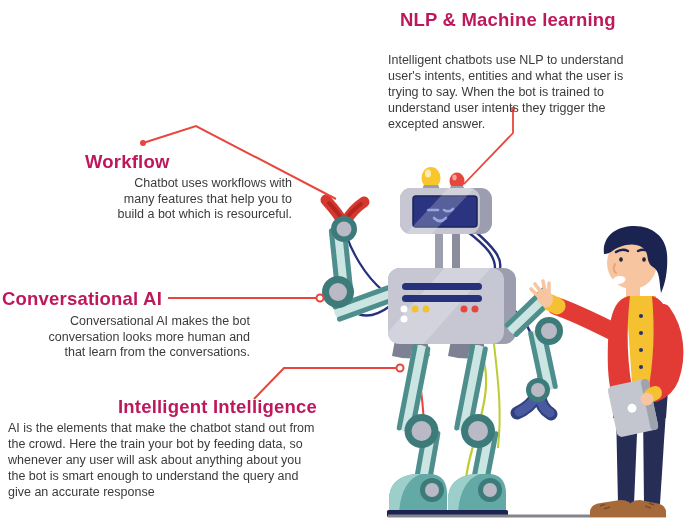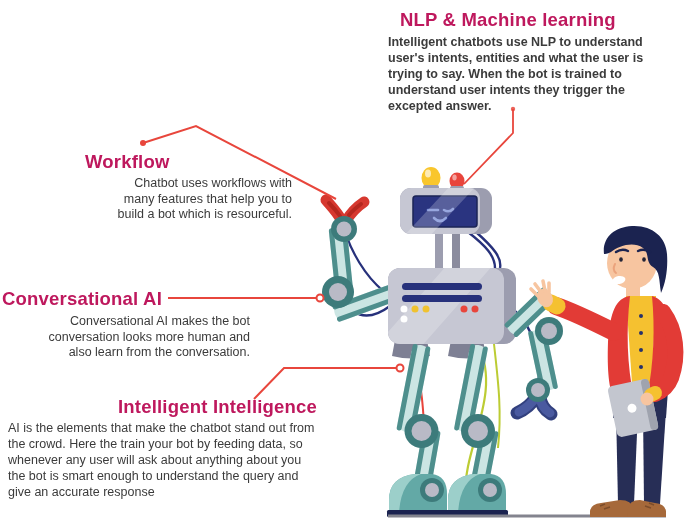--- a/index.html
+++ b/index.html
@@ -251,39 +251,39 @@
     </g>
     <g>
       <polyline points="254,399 284,368 396,368" stroke-width="2"></polyline>
       <circle cx="400" cy="368" r="3.5" fill="#ffffff" stroke-width="2"></circle>
     </g>
   </g>
 </svg>
 
   <div class="section">
     <div class="heading" style="position:absolute;left:400px;top:9px;width:280px;">NLP &amp; Machine learning</div>
-    <div class="body-text" style="position:absolute;left:388px;top:34px;width:290px;font-weight:bold;">Intelligent chatbots use NLP to understand
+    <div class="body-text" style="position:absolute;left:388px;top:52px;width:290px;">Intelligent chatbots use NLP to understand
 user's intents, entities and what the user is
 trying to say. When the bot is trained to
 understand user intents they trigger the
 excepted answer.</div>
   </div>
 
   <div class="section">
     <div class="heading" style="position:absolute;left:85px;top:151px;width:200px;">Workflow</div>
     <div class="body-text tight" style="position:absolute;left:82px;top:176px;width:210px;">Chatbot uses workflows with
 many features that help you to
 build a bot which is resourceful.</div>
   </div>
 
   <div class="section">
     <div class="heading" style="position:absolute;left:2px;top:288px;width:220px;">Conversational AI</div>
     <div class="body-text tight" style="position:absolute;left:10px;top:314px;width:240px;">Conversational AI makes the bot
 conversation looks more human and
-also learn from the conversation.</div>
+that learn from the conversations.</div>
   </div>
 
   <div class="section">
     <div class="heading" style="position:absolute;left:118px;top:396px;width:250px;">Intelligent Intelligence</div>
     <div class="body-text" style="position:absolute;left:8px;top:420px;width:345px;">AI is the elements that make the chatbot stand out from
 the crowd. Here the train your bot by feeding data, so
 whenever any user will ask about anything about you
 the bot is smart enough to understand the query and
 give an accurate response</div>
   </div>

